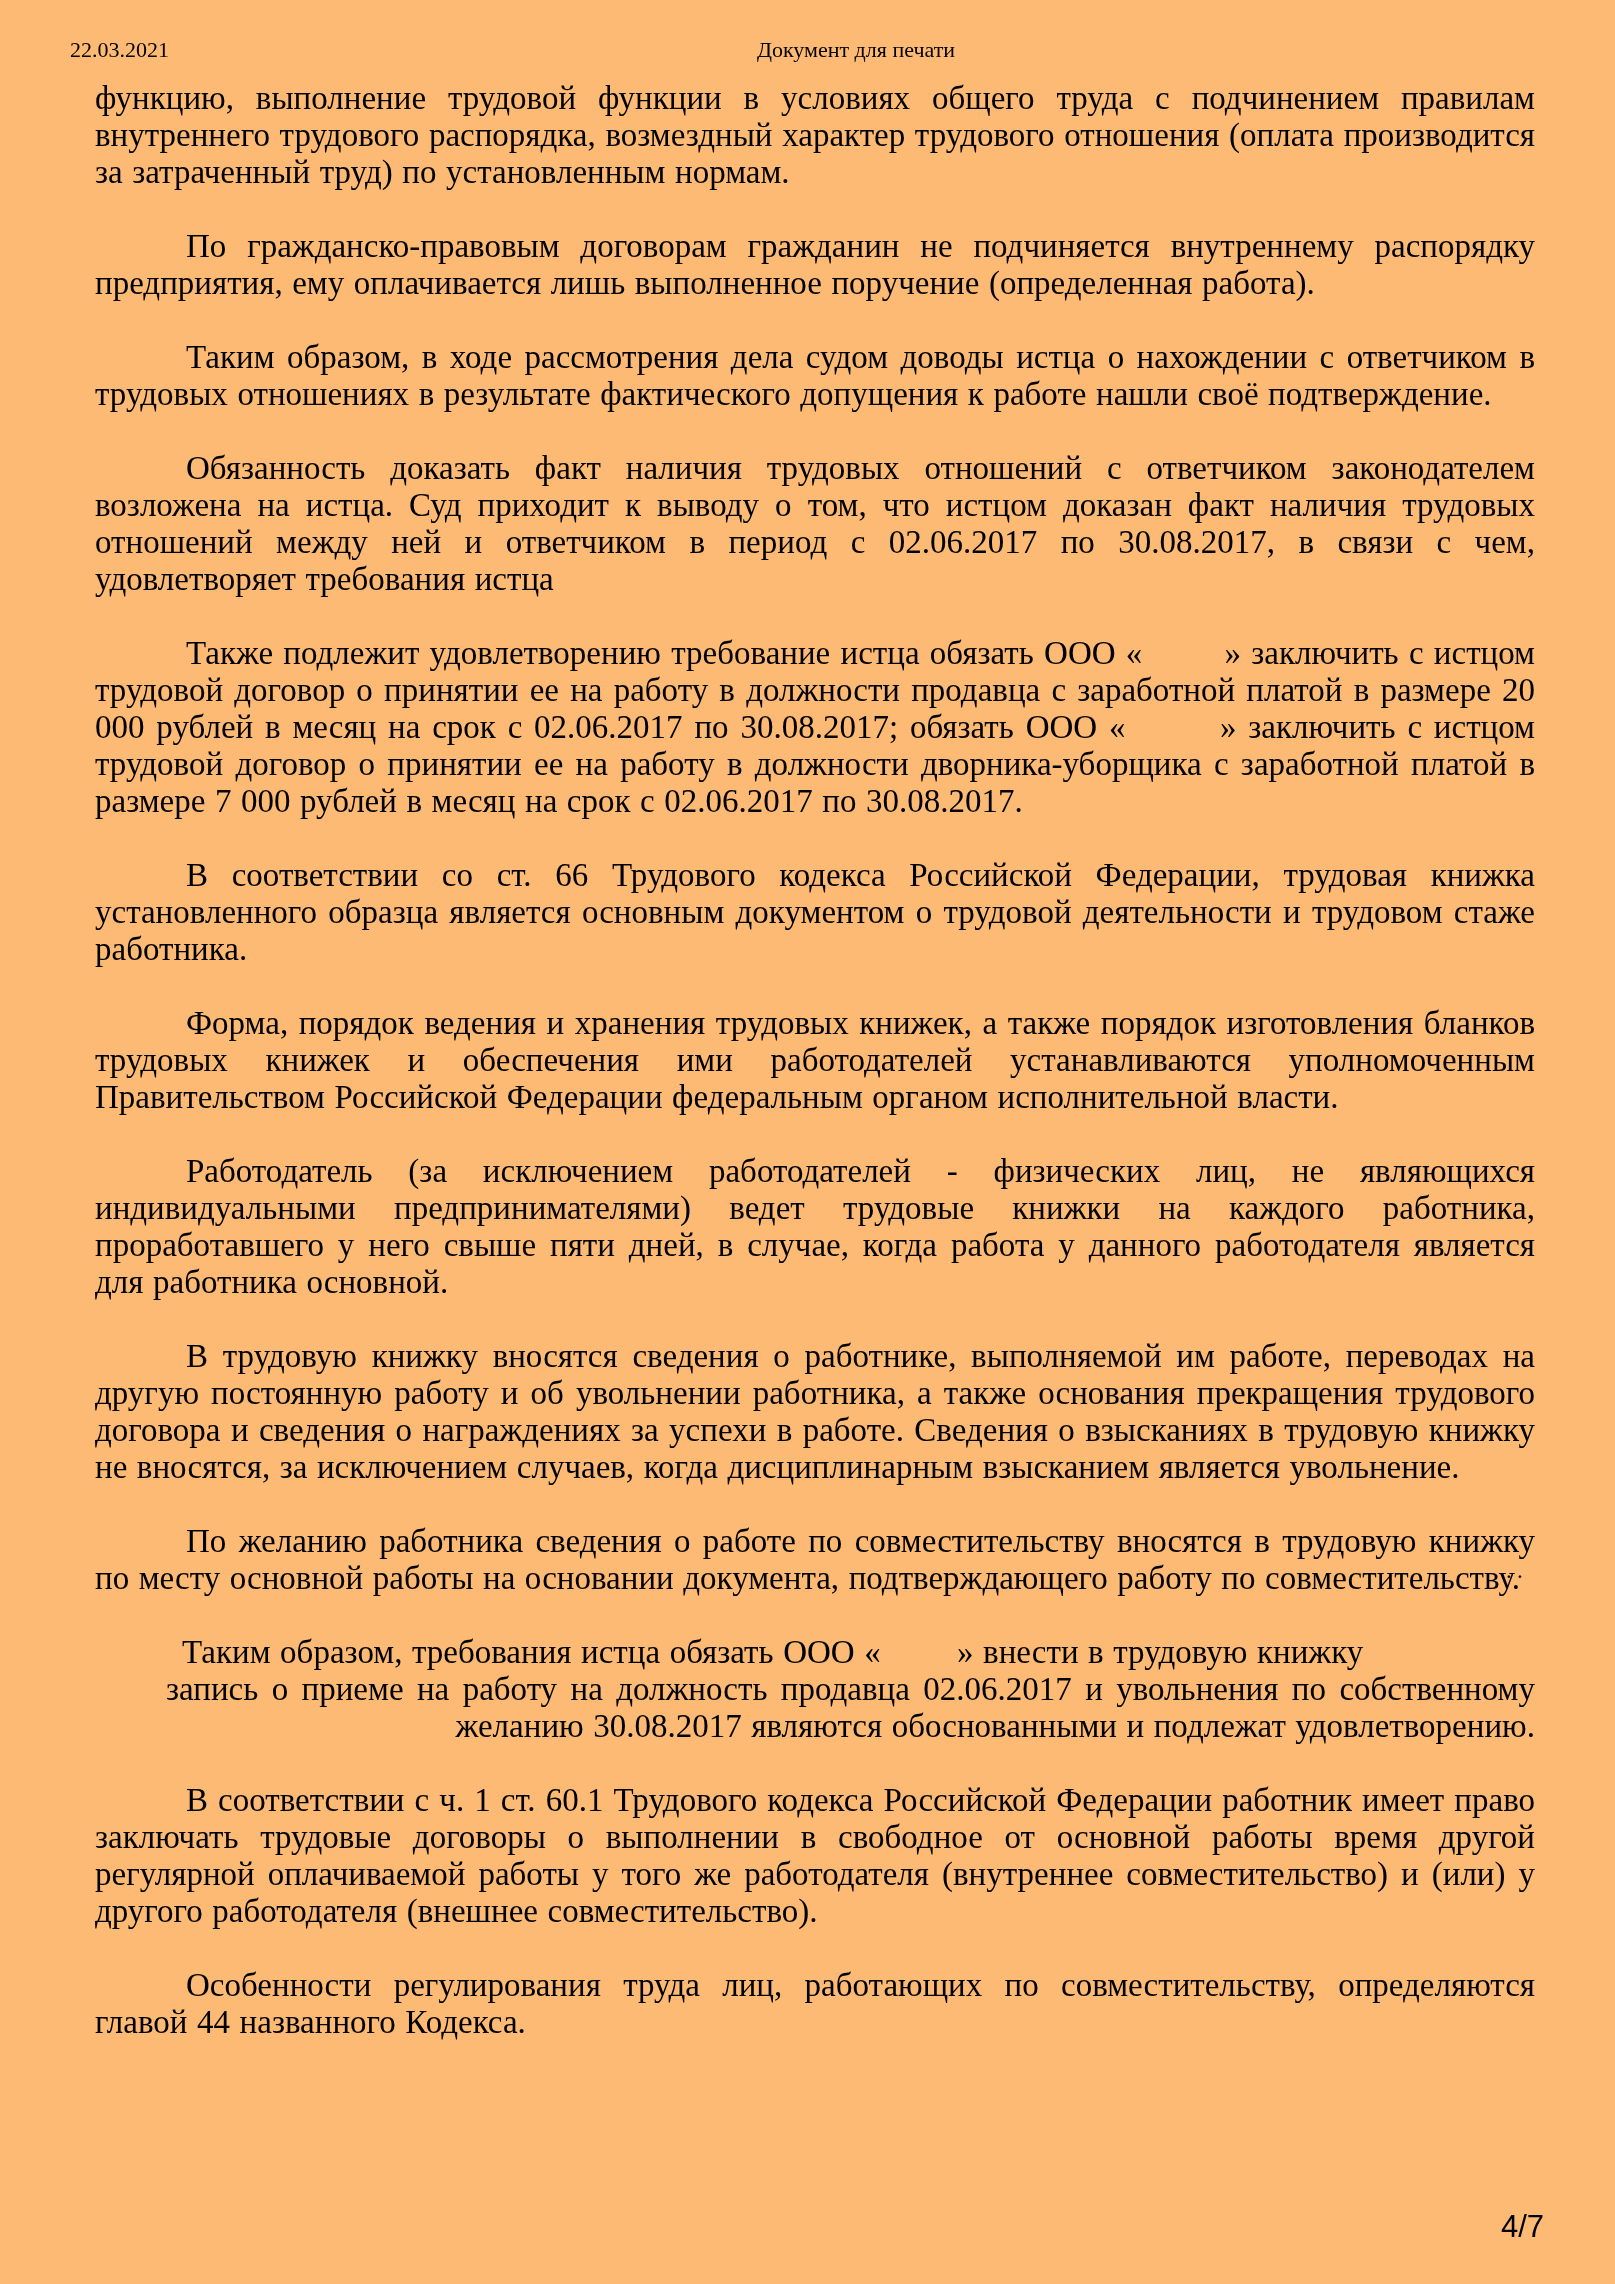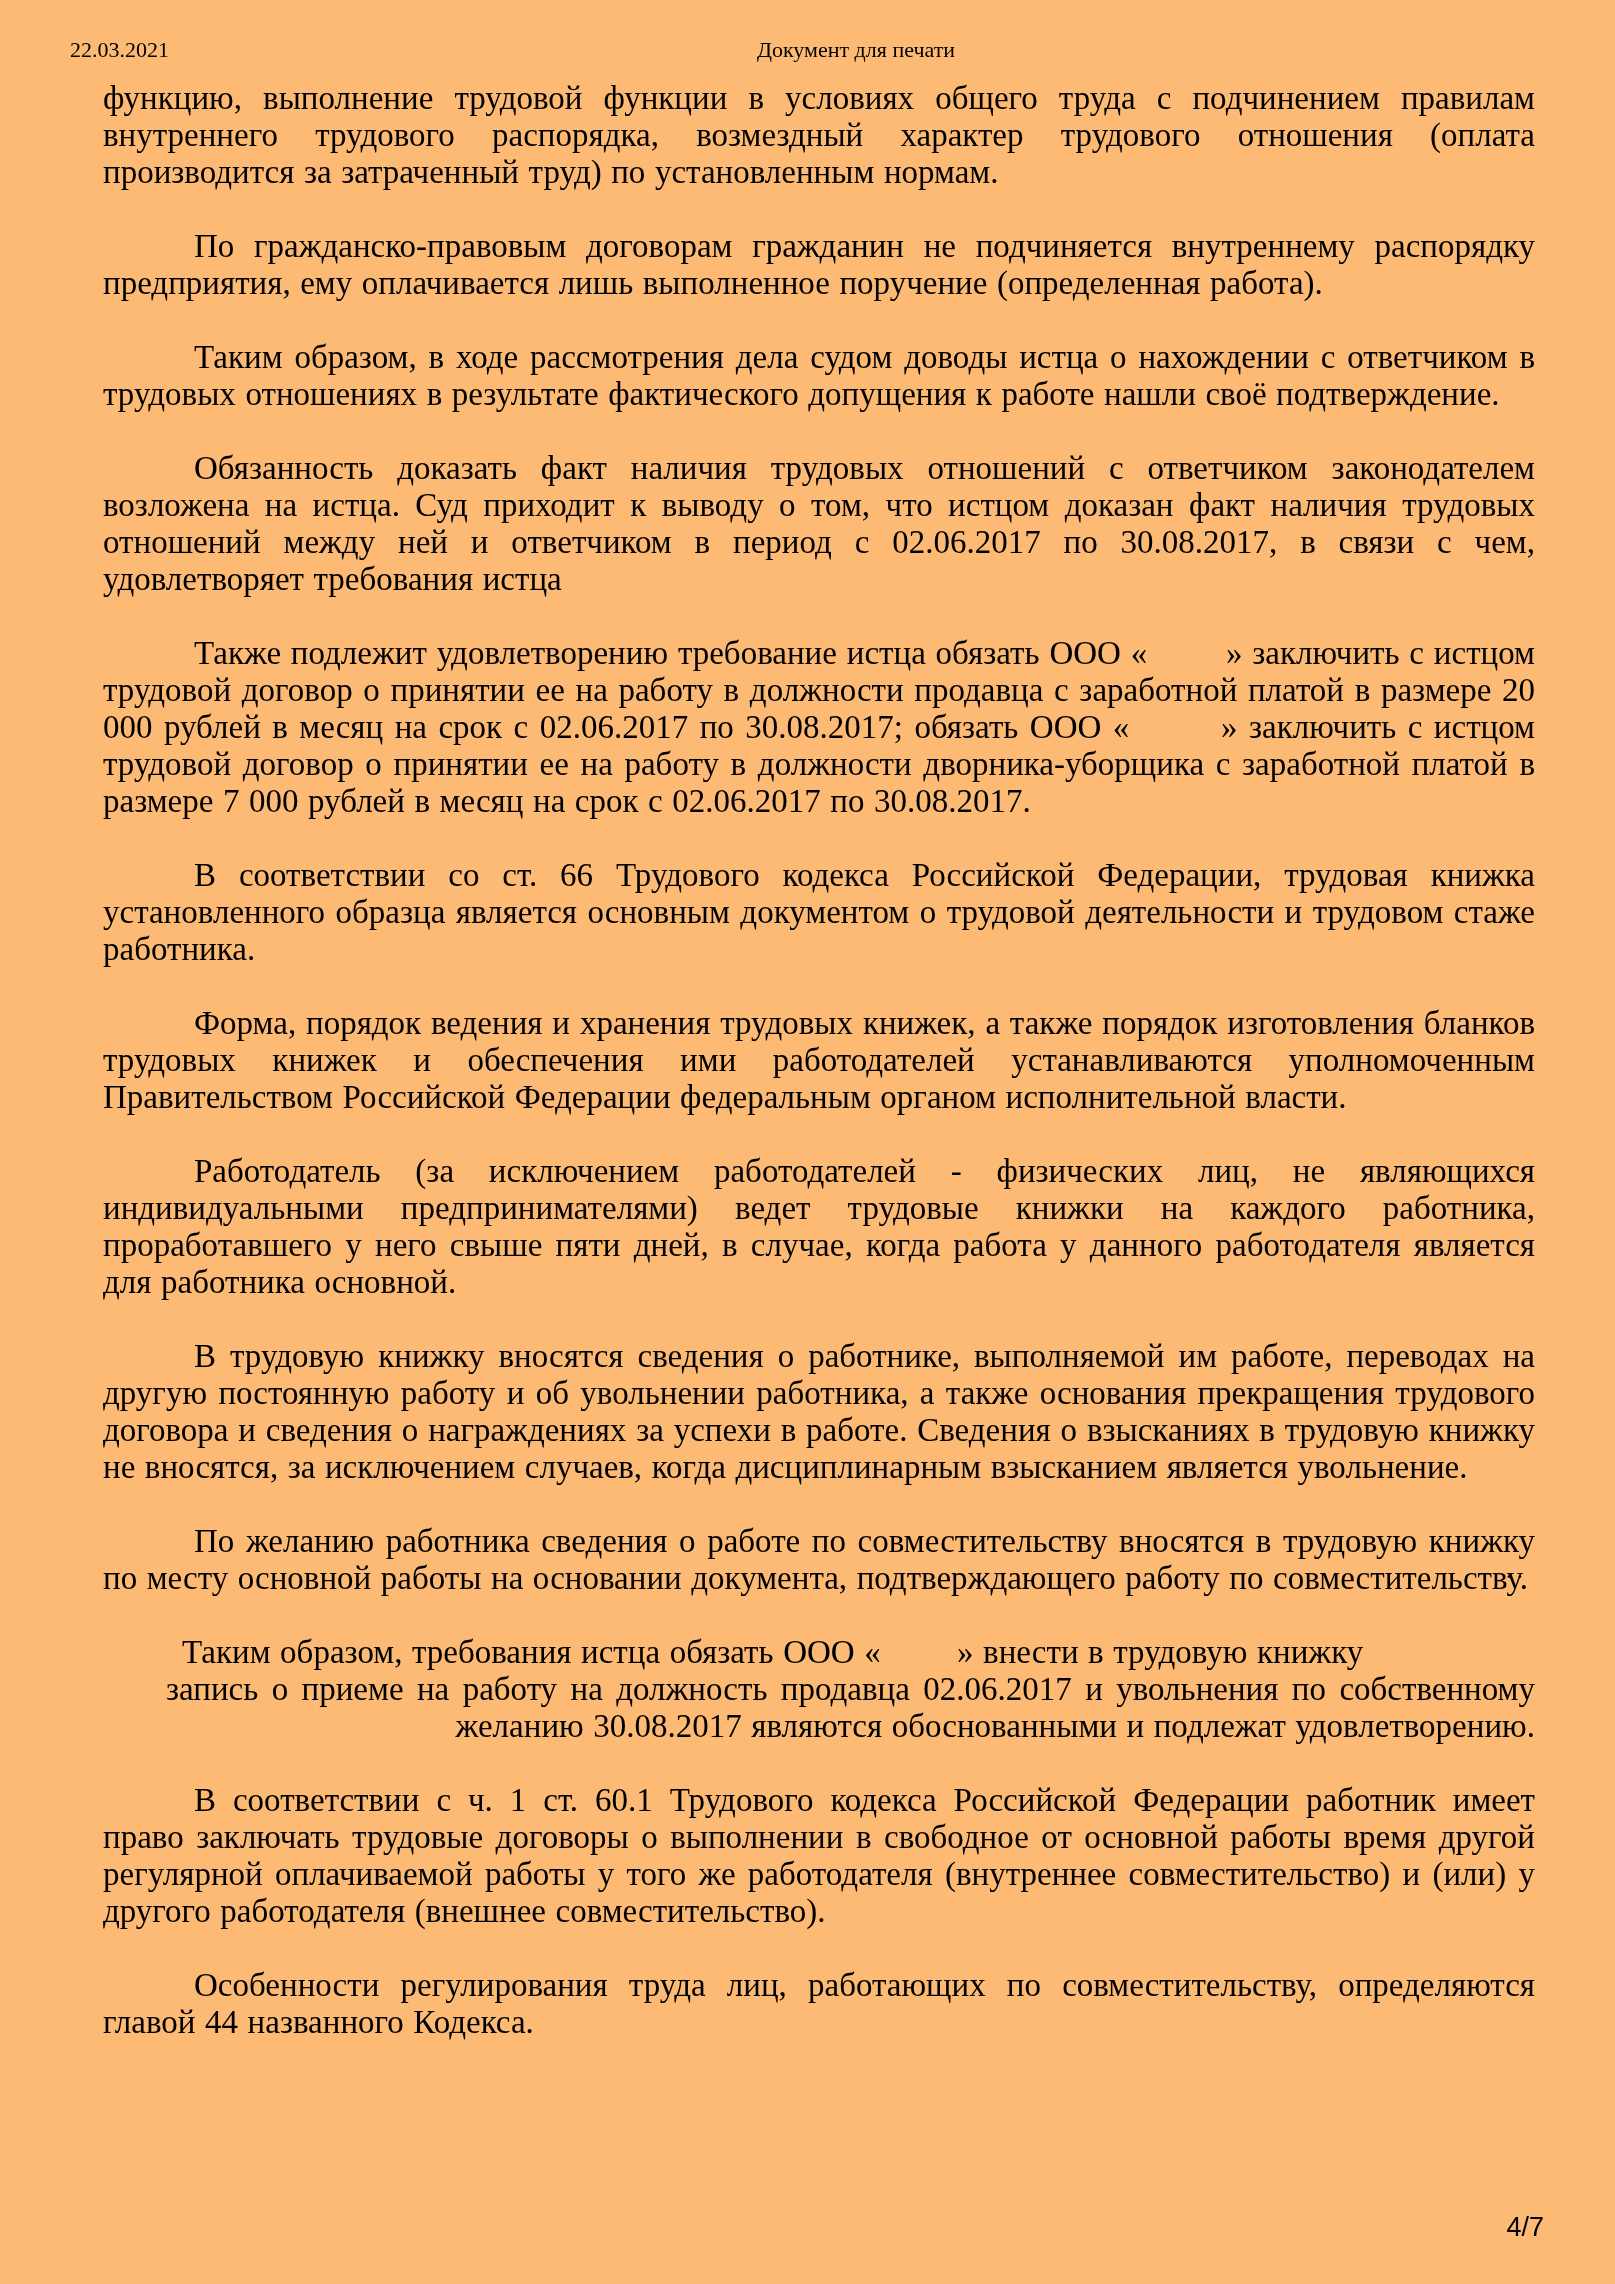--- a/index.html
+++ b/index.html
@@ -38,21 +38,21 @@
     position: absolute;
     top: 80px;
     left: 91px;
     width: 1444px;
     font-size: 33px;
     line-height: 37px;
     text-align: justify;
     word-spacing: 1.3px;
   }
   .content p {
-    margin: 37px 0 0 12px;
+    margin: 37px 0 0 4px;
     text-indent: 91px;
   }
   .content p.no-indent {
     margin-top: 0;
     text-indent: 0;
   }
   .p-lines {
     margin-top: 37px;
   }
   .p-lines .l1 {
@@ -73,21 +73,21 @@
     top: 1559px;
     font-size: 23.5px;
     letter-spacing: 5.2px;
     line-height: 23.5px;
   }
   .footer {
     position: absolute;
     top: 2214px;
     right: 72px;
     font-family: "Liberation Sans", sans-serif;
-    font-size: 27px;
+    font-size: 31px;
     line-height: 26px;
   }
 </style>
 </head>
 <body>
 
 <div class="page">
 
   <div class="hdr-date">22.03.2021</div>
 

